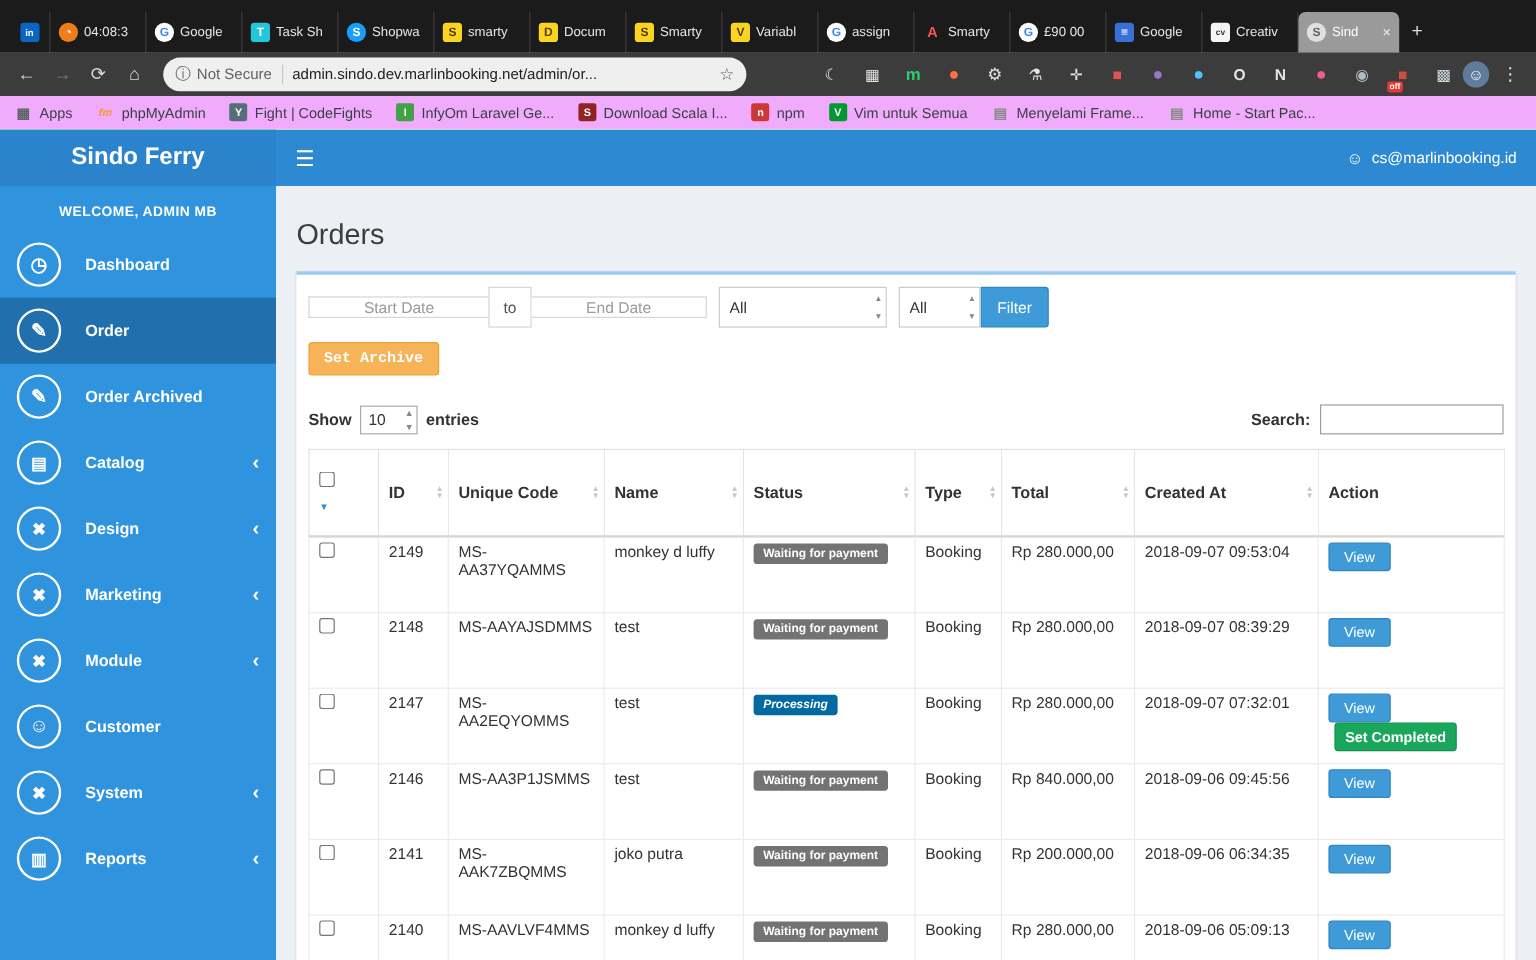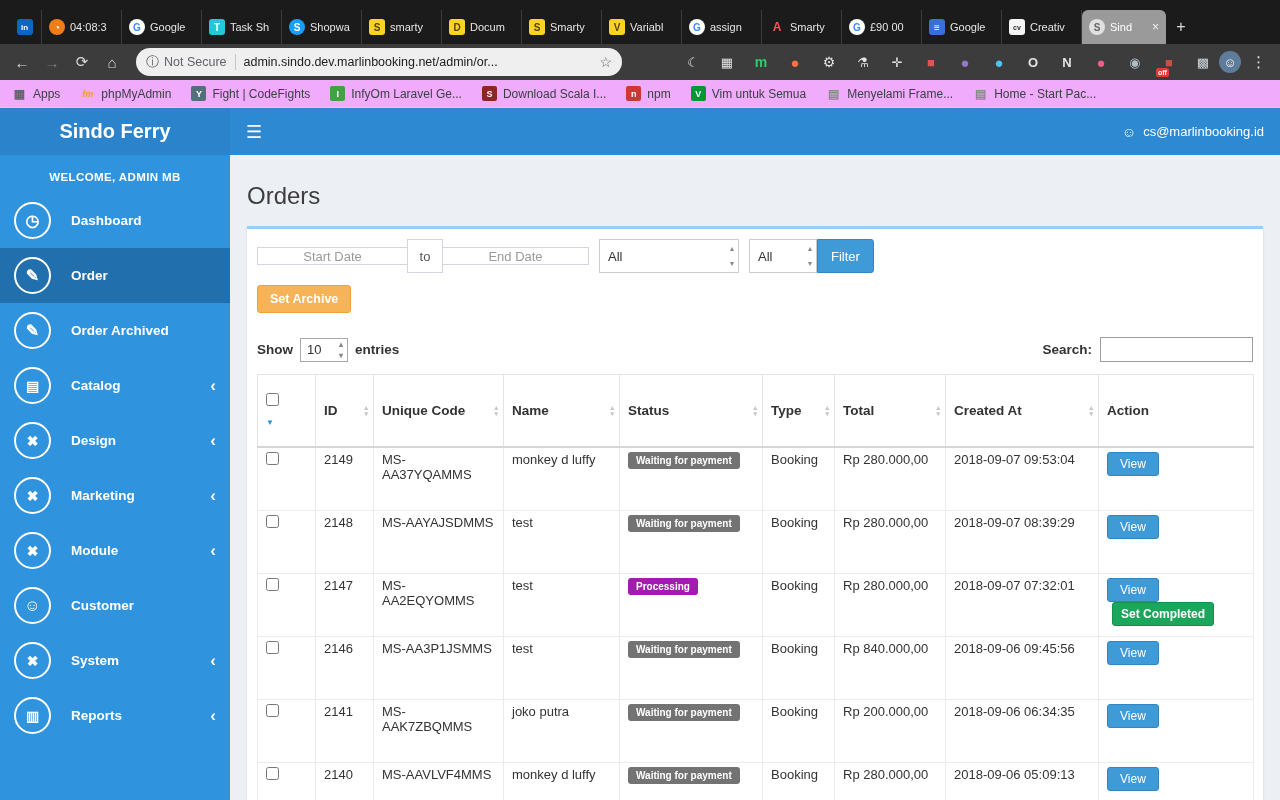--- a/index.html
+++ b/index.html
@@ -117,21 +117,21 @@
   .select-wrap { position:relative; display:inline-block; }
   .select-wrap select { appearance:none; -webkit-appearance:none; width:100%; height:34px; border:1px solid #ccc;
                         background:#fff; font-size:13px; padding:0 18px 0 8px; border-radius:0; color:#333; }
   .select-wrap::before { content:"▴"; position:absolute; right:5px; top:5px; font-size:8px; color:#888; pointer-events:none; }
   .select-wrap::after { content:"▾"; position:absolute; right:5px; bottom:5px; font-size:8px; color:#888; pointer-events:none; }
   .w140 { width:140px; margin-left:10px; }
   .w68 { width:68px; margin-left:10px; }
   .btn-filter { height:34px; background:#3f9bd8; color:#fff; border:1px solid #3186c0; font-size:13px;
                 padding:0 13px; cursor:pointer; border-radius:0 3px 3px 0; }
   .btn-archive { margin-top:12px; background:#f6b357; border:1px solid #eea236; color:#fff; font-size:12.5px;
-                 font-weight:bold; padding:6px 12px; border-radius:3px; cursor:pointer; display:inline-block; }
+                 font-weight:bold; padding:6px 12px; border-radius:3px; cursor:pointer; display:inline-block;font-family:Liberation Mono, monospace; }
 
   .controls { display:flex; align-items:center; margin-top:24px; font-size:13.5px; font-weight:bold; color:#333; gap:7px; }
   .controls .select-wrap { width:48px; }
   .controls .select-wrap select { height:24px; padding:0 16px 0 6px; border:1px solid #aaa; }
   .controls .select-wrap::before { top:2px; }
   .controls .select-wrap::after { bottom:2px; }
   .search { margin-left:auto; display:flex; align-items:center; gap:8px; }
   .search input { width:153px; height:25px; border:1px solid #9e9e9e; font-size:13px; padding:0 6px; }
 
   table.orders { width:100%; border-collapse:collapse; table-layout:fixed; font-size:13px; color:#333; margin-top:12px; }
@@ -139,21 +139,21 @@
                border-bottom:2px solid #d6d6d6; position:relative; font-size:13.5px; background:#fff; }
   .orders td { border:1px solid #ebebeb; padding:4px 8px; height:63px; vertical-align:top; }
   .sort { position:absolute; right:5px; top:50%; transform:translateY(-50%); display:flex; flex-direction:column;
           line-height:6px; font-size:7px; color:#c7c7c7; }
   .sort i::before { content:"▴"; font-style:normal; }
   .sort i + i::before { content:"▾"; }
   .caret { display:block; margin-top:4px; }
   .caret::before { content:"▼"; color:#2d8fd9; font-size:8px; }
   .badge { display:inline-block; padding:3px 8px; border-radius:3px; font-size:10px; font-weight:bold; color:#fff; white-space:nowrap; }
   .badge-warning { background:#737373; }
-  .badge-info { background:#a21caf; }
+  .badge-info { background:#0369a1;font-style:italic; }
   .btn-view { background:#3f9bd8; border:1px solid #3186c0; color:#fff; font-size:12px; padding:4px 12px;
               border-radius:3px; cursor:pointer; }
   .btn-complete { background:#1aa65b; border:1px solid #149150; color:#fff; font-size:12px; font-weight:bold;
                   padding:4px 8px; border-radius:3px; cursor:pointer; margin-left:5px; }
 </style>
 </head>
 <body>
 
 <div class="screen">
 

